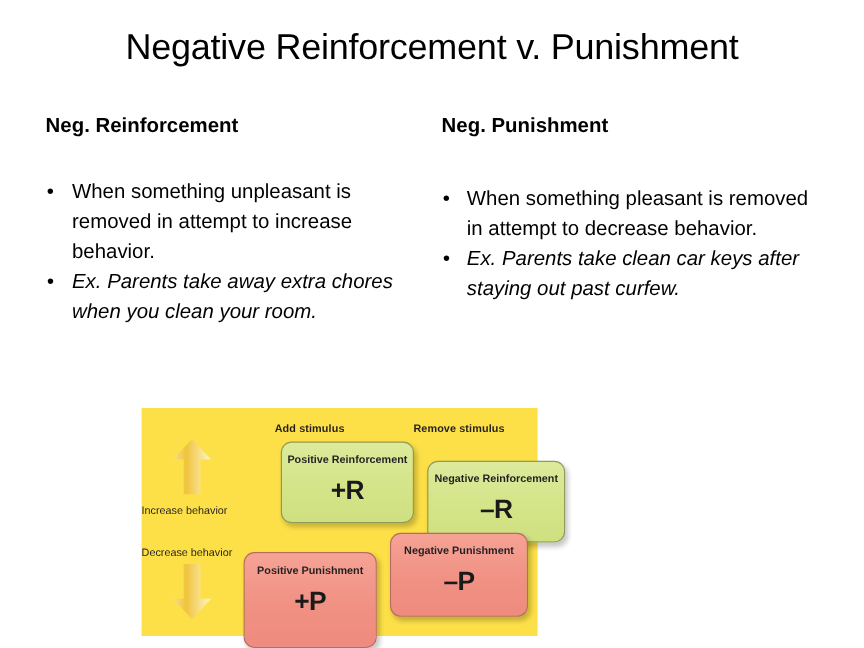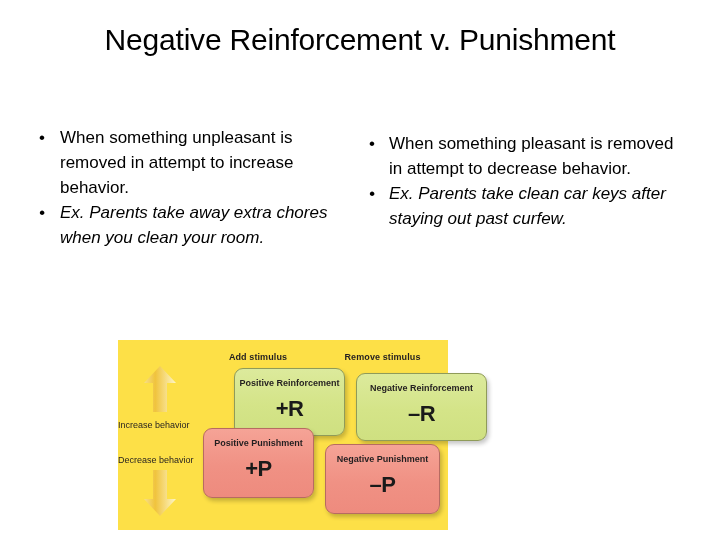--- a/index.html
+++ b/index.html
@@ -153,43 +153,45 @@
     background: linear-gradient(180deg, #dcea9c 0%, #d4e488 55%, #cfe081 100%);
     border-color: #8f9b59;
     margin-left: 31px;
   }
   .qbox.red {
     background: linear-gradient(180deg, #f5a396 0%, #f09184 55%, #ee8b7e 100%);
     border-color: #b76b61;
   }
 
   .qbox.pos-r { left: 85px;  top: 28px;  width: 111px; height: 68px; }
-  .qbox.neg-r { left: 207px; top: 33px;  width: 131px; height: 68px; }
-  .qbox.pos-p { left: 85px;  top: 88px; width: 111px; height: 70px; }
+  .qbox.neg-r { left: 207px; top: 44px;  width: 115px; height: 68px; }
+  .qbox.pos-p { left: 85px;  top: 120px; width: 111px; height: 80px; }
   .qbox.neg-p { left: 207px; top: 104px; width: 115px; height: 70px; }
 </style>
 </head>
 <body>
 
 <div class="slide-title">Negative Reinforcement v. Punishment</div>
 
 <div class="col col-left">
+  <div class="col-heading">Neg. Reinforcement</div>
   <ul class="bullet-list">
     <li>
       <span class="dot">•</span>
       <span>When something unpleasant is removed in attempt to increase behavior.</span>
     </li>
     <li class="italic">
       <span class="dot">•</span>
       <span>Ex. Parents take away extra chores when you clean your room.</span>
     </li>
   </ul>
 </div>
 
 <div class="col col-right">
+  <div class="col-heading">Neg. Punishment</div>
   <ul class="bullet-list">
     <li>
       <span class="dot">•</span>
       <span>When something pleasant is removed in attempt to decrease behavior.</span>
     </li>
     <li class="italic">
       <span class="dot">•</span>
       <span>Ex. Parents take clean car keys after staying out past curfew.</span>
     </li>
   </ul>

